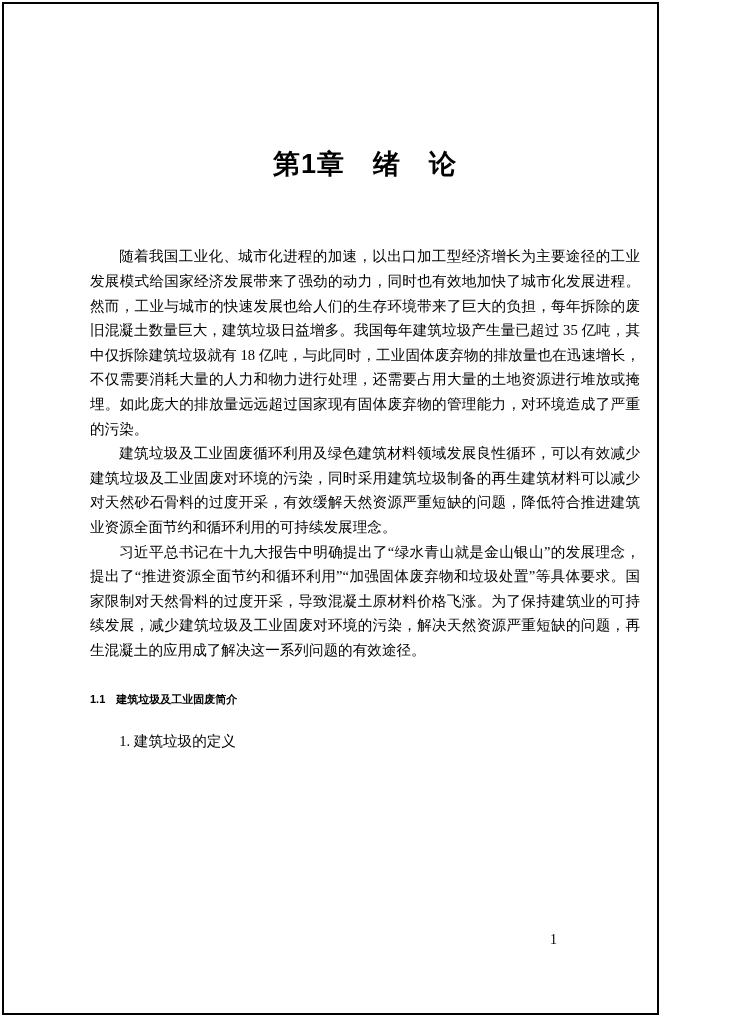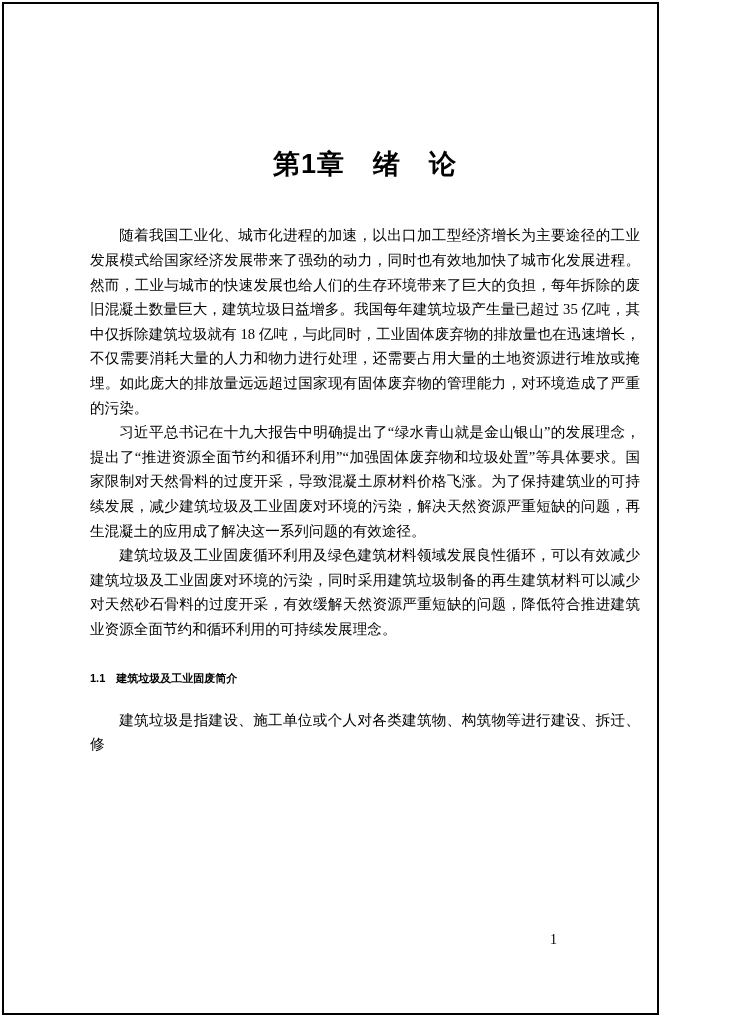--- a/index.html
+++ b/index.html
@@ -39,21 +39,21 @@
     letter-spacing: 1px;
   }
   .para {
     margin: 0;
     font-size: 14.6px;
     line-height: 24.6px;
     text-align: justify;
     text-indent: 2em;
   }
   .para-first {
-    margin-top: 43px;
+    margin-top: 64px;
   }
   .section-heading {
     margin: 30px 0 22px 0;
     font-family: "Liberation Sans", "DejaVu Sans", sans-serif;
     font-size: 11px;
     font-weight: 700;
     line-height: 1.3;
   }
   .subsection-heading {
     margin: 26px 0 10px 0;
@@ -74,26 +74,26 @@
 <body>
 
 <div class="page">
   <div class="page-frame"></div>
 
   <div class="content">
     <h1 class="chapter-title">第1章　绪　论</h1>
 
     <p class="para para-first">随着我国工业化、城市化进程的加速，以出口加工型经济增长为主要途径的工业发展模式给国家经济发展带来了强劲的动力，同时也有效地加快了城市化发展进程。然而，工业与城市的快速发展也给人们的生存环境带来了巨大的负担，每年拆除的废旧混凝土数量巨大，建筑垃圾日益增多。我国每年建筑垃圾产生量已超过 35 亿吨，其中仅拆除建筑垃圾就有 18 亿吨，与此同时，工业固体废弃物的排放量也在迅速增长，不仅需要消耗大量的人力和物力进行处理，还需要占用大量的土地资源进行堆放或掩埋。如此庞大的排放量远远超过国家现有固体废弃物的管理能力，对环境造成了严重的污染。</p>
 
+    <p class="para">建筑垃圾及工业固废循环利用及绿色建筑材料领域发展良性循环，可以有效减少建筑垃圾及工业固废对环境的污染，同时采用建筑垃圾制备的再生建筑材料可以减少对天然砂石骨料的过度开采，有效缓解天然资源严重短缺的问题，降低符合推进建筑业资源全面节约和循环利用的可持续发展理念。</p>
+
     <p class="para">习近平总书记在十九大报告中明确提出了“绿水青山就是金山银山”的发展理念，提出了“推进资源全面节约和循环利用”“加强固体废弃物和垃圾处置”等具体要求。国家限制对天然骨料的过度开采，导致混凝土原材料价格飞涨。为了保持建筑业的可持续发展，减少建筑垃圾及工业固废对环境的污染，解决天然资源严重短缺的问题，再生混凝土的应用成了解决这一系列问题的有效途径。</p>
-
-    <p class="para">建筑垃圾及工业固废循环利用及绿色建筑材料领域发展良性循环，可以有效减少建筑垃圾及工业固废对环境的污染，同时采用建筑垃圾制备的再生建筑材料可以减少对天然砂石骨料的过度开采，有效缓解天然资源严重短缺的问题，降低符合推进建筑业资源全面节约和循环利用的可持续发展理念。</p>
 
     <h2 class="section-heading">1.1　建筑垃圾及工业固废简介</h2>
 
 
 
+    <p class="para">1. 建筑垃圾的定义</p>
 
-    <p class="para">建筑垃圾是指建设、施工单位或个人对各类建筑物、构筑物等进行建设、拆迁、修</p>
   </div>
 
   <div class="page-number">1</div>
 </div>
 
 </body></html>

